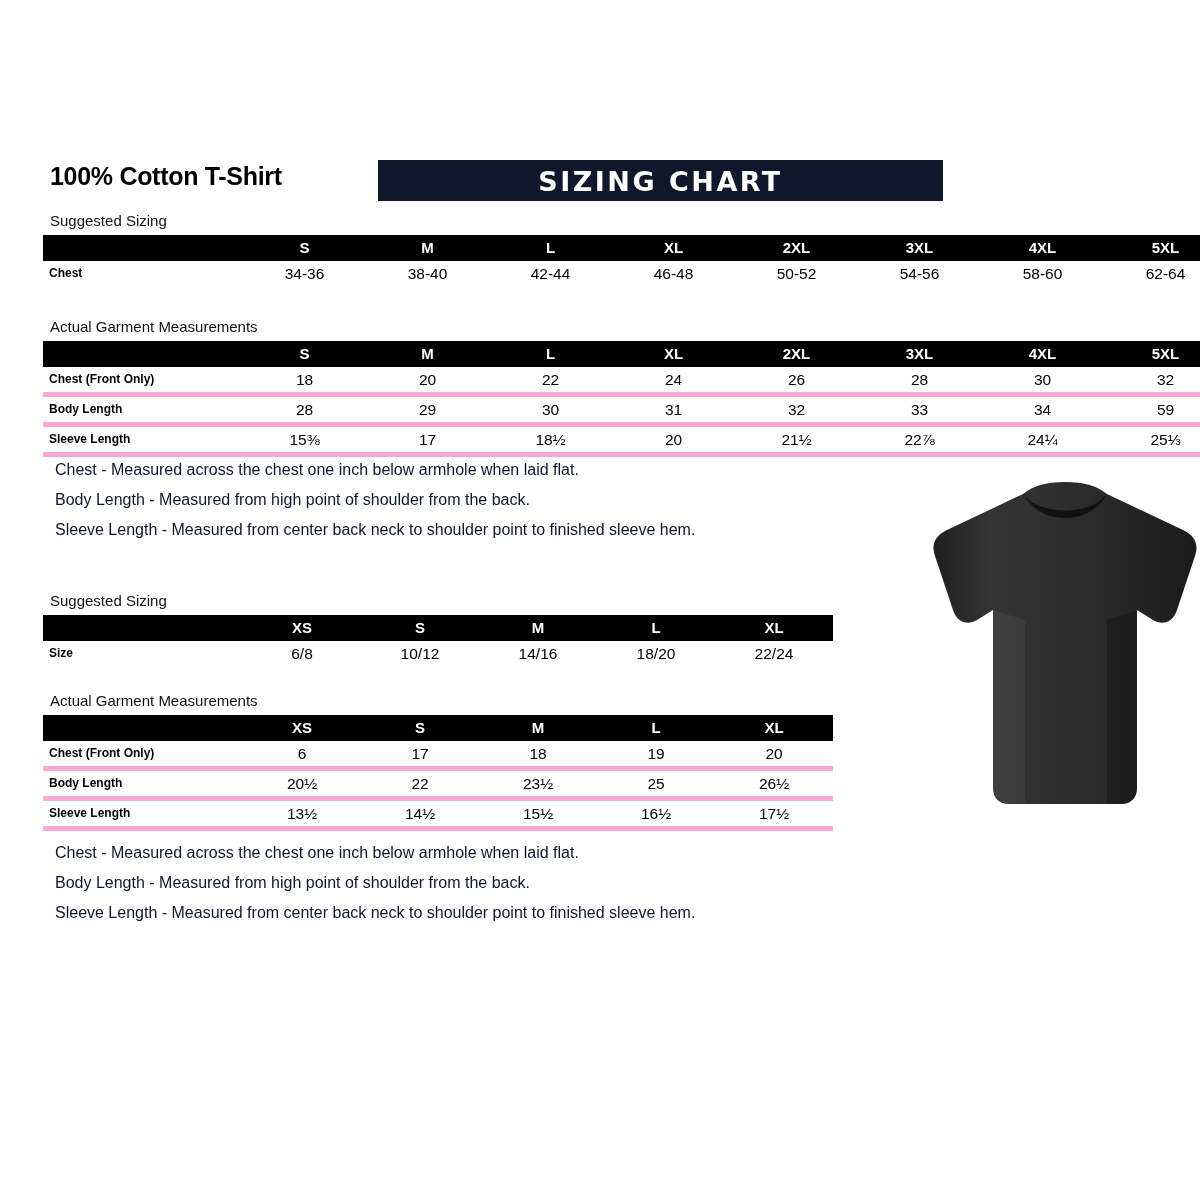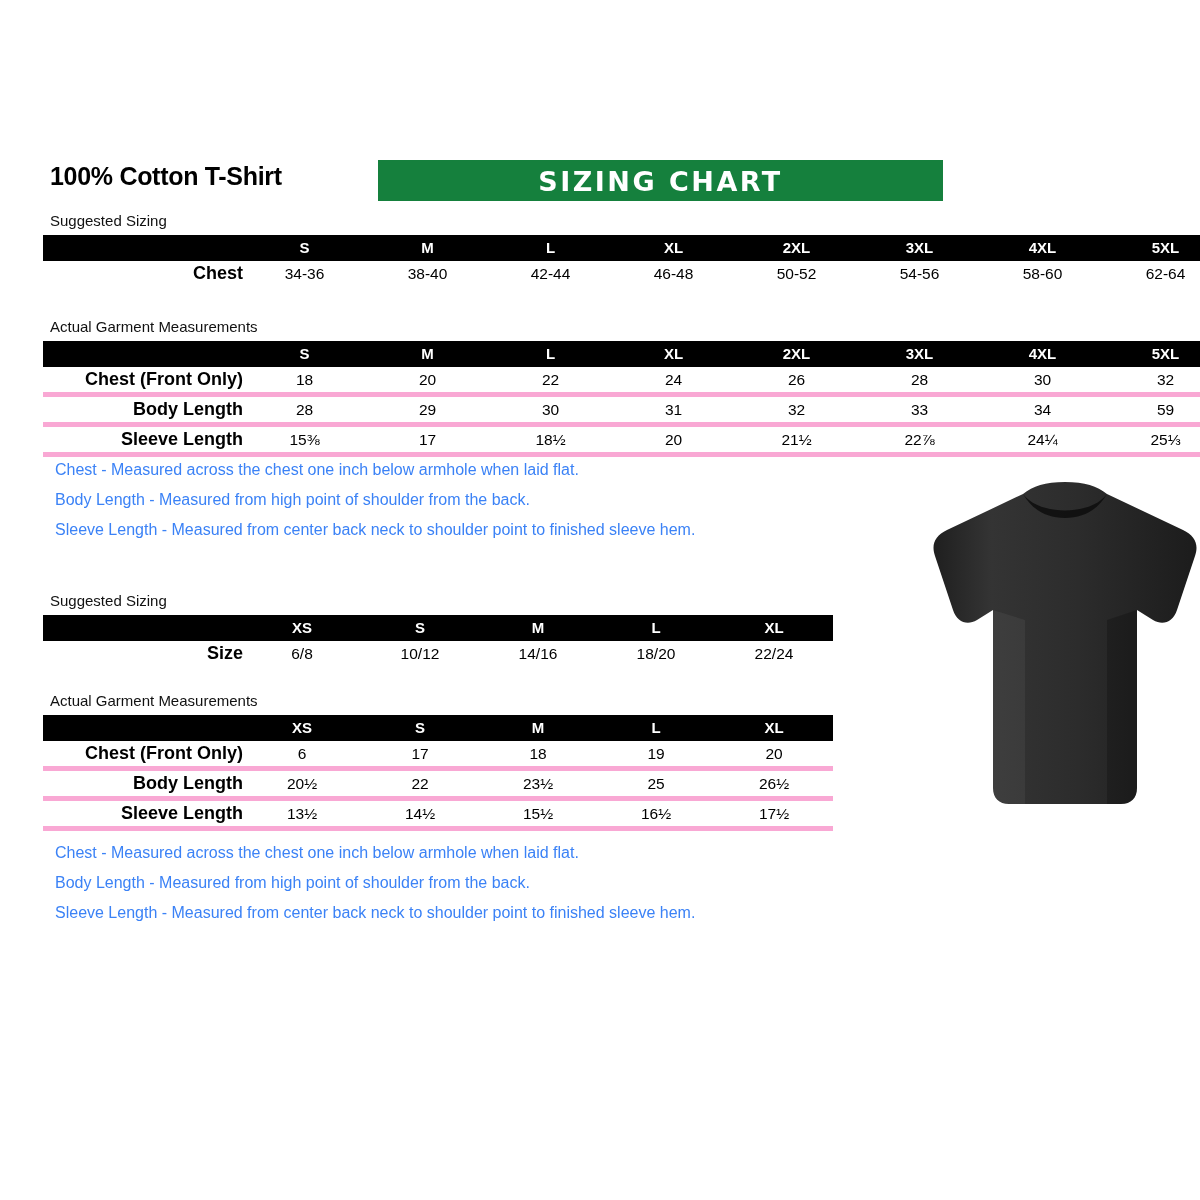--- a/index.html
+++ b/index.html
@@ -40,21 +40,21 @@
     font-weight: 600;
     letter-spacing: -0.3px;
     white-space: nowrap;
   }
   .sizing-banner {
     position: absolute;
     left: 333px;
     top: 0px;
     width: 565px;
     height: 41px;
-    background: #15803d;
+    background: #0f172a;
   }
   .sizing-banner span {
     position: absolute;
     left: 0;
     right: 0;
     top: 6px;
     text-align: center;
     color: #ffffff;
     font-size: 27px;
     font-weight: 700;
@@ -91,34 +91,34 @@
     font-weight: 700;
     font-size: 15px;
     height: 26px;
     line-height: 26px;
   }
   table.sz thead th.lead {
     text-align: left;
     padding-left: 6px;
   }
   table.sz tbody td.lead {
-    text-align: right;
+    text-align: left;
     padding-left: 6px;
     font-weight: 700;
-    font-size: 18px;
+    font-size: 12px;
   }
   table.sz tbody tr.ruled td {
     border-bottom: 5px solid #f9a8d4;
   }
 
   
   .note {
     position: absolute;
     font-size: 16px;
-    color: #3b82f6;
+    color: #0f172a;
     white-space: nowrap;
   }
 
   
   .youth-title {
     position: absolute;
     left: 15px;
     top: 548px;
     font-size: 25px;
     font-weight: 600;

